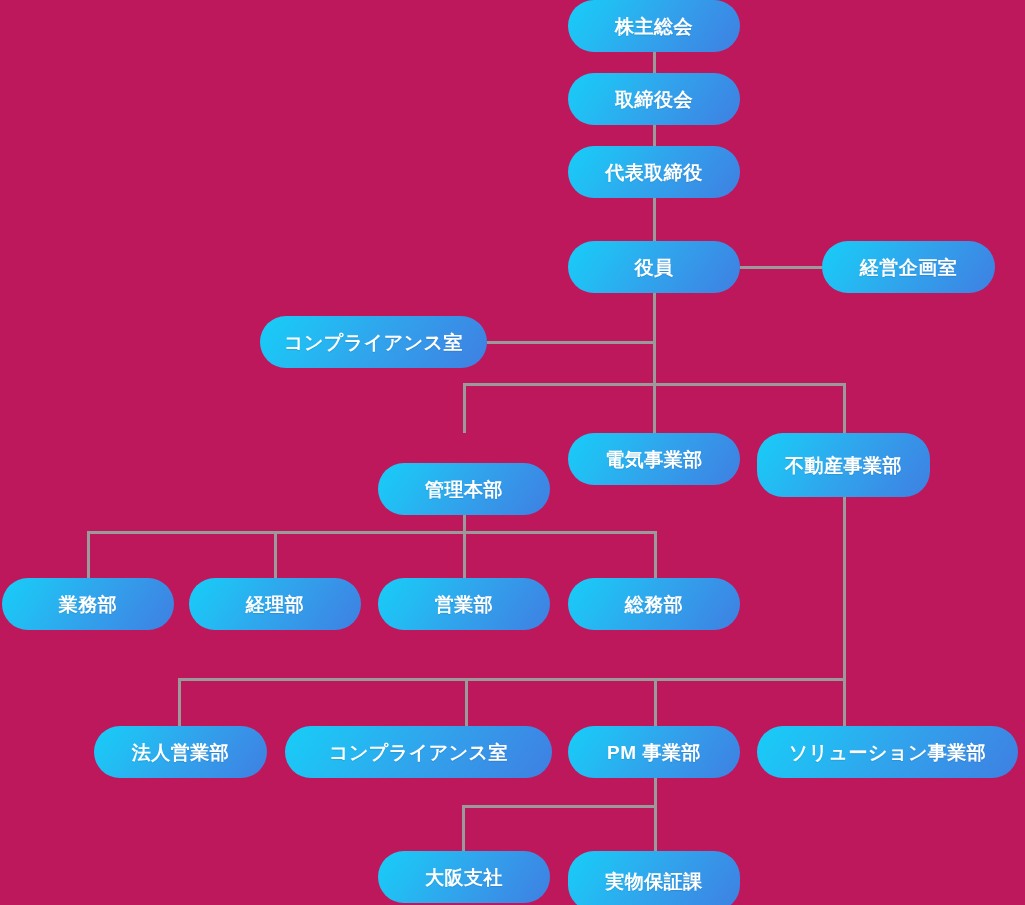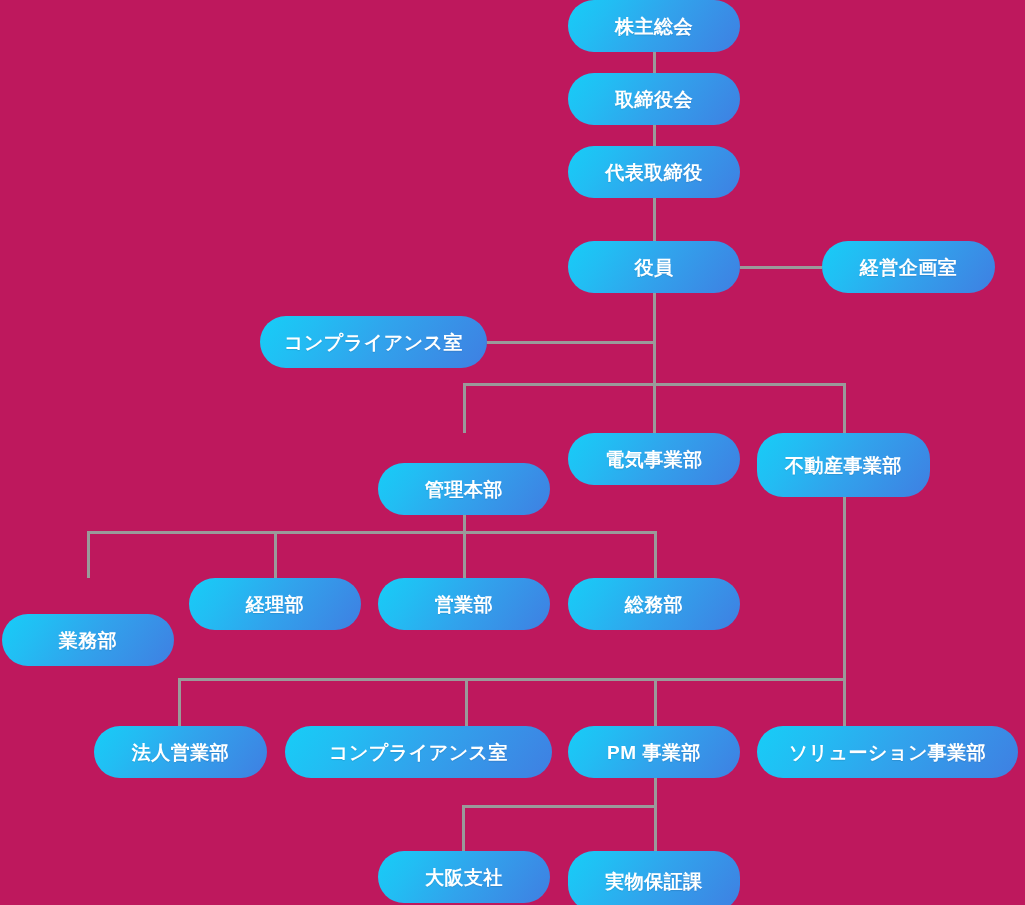--- a/index.html
+++ b/index.html
@@ -101,21 +101,21 @@
       </div>
       <div class="node" style="left: 378px; top: 451px; width: 172px; height: 52px; margin-top: 12px;">
         <span class="node-label">管理本部</span>
       </div>
       <div class="node" style="left: 568px; top: 433px; width: 172px; height: 52px;">
         <span class="node-label">電気事業部</span>
       </div>
       <div class="node" style="left: 757px; top: 433px; width: 173px; height: 64px;">
         <span class="node-label">不動産事業部</span>
       </div>
-      <div class="node" style="left: 2px; top: 578px; width: 172px; height: 52px; margin-top: 36px;">
+      <div class="node" style="left: 2px; top: 578px; width: 172px; height: 52px;">
         <span class="node-label">業務部</span>
       </div>
       <div class="node" style="left: 189px; top: 578px; width: 172px; height: 52px;">
         <span class="node-label">経理部</span>
       </div>
       <div class="node" style="left: 378px; top: 578px; width: 172px; height: 52px;">
         <span class="node-label">営業部</span>
       </div>
       <div class="node" style="left: 568px; top: 578px; width: 172px; height: 52px;">
         <span class="node-label">総務部</span>

